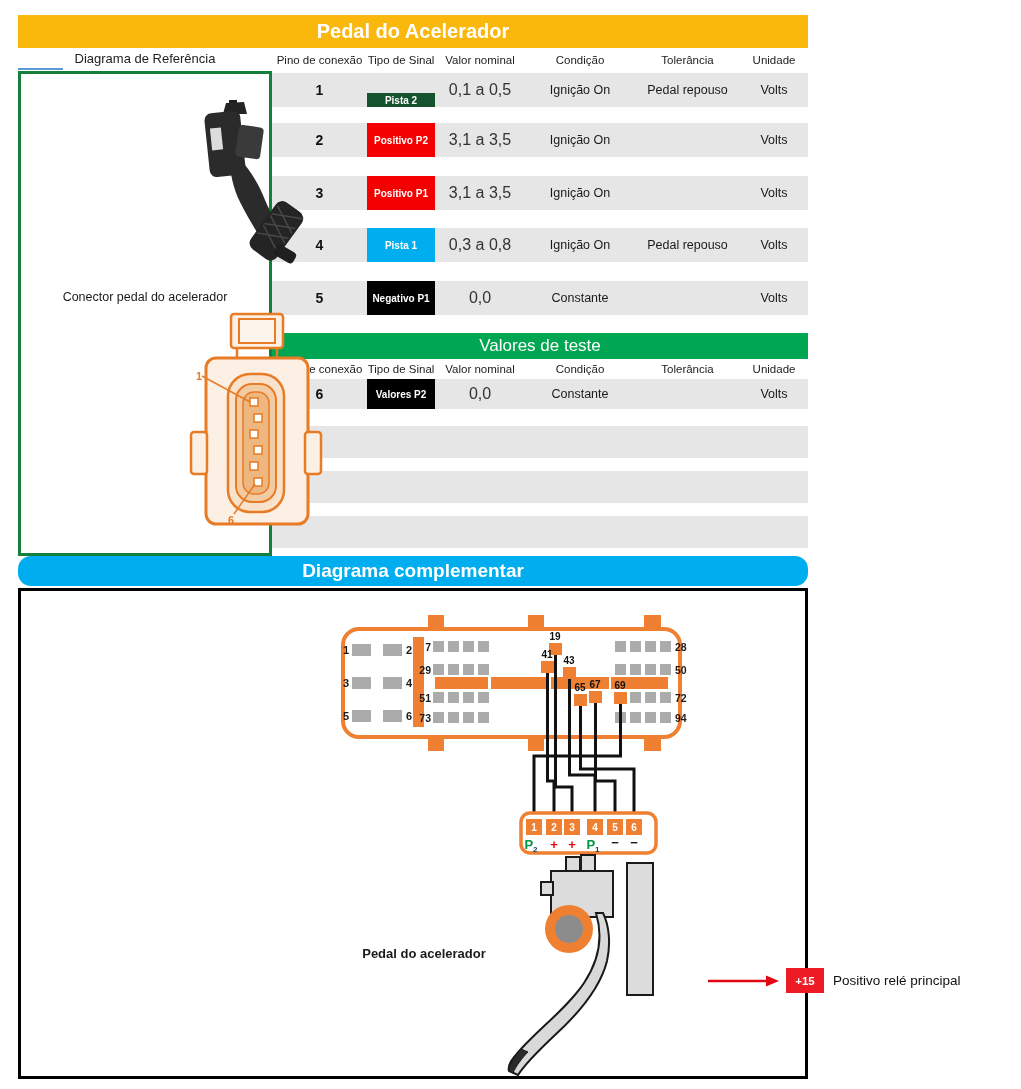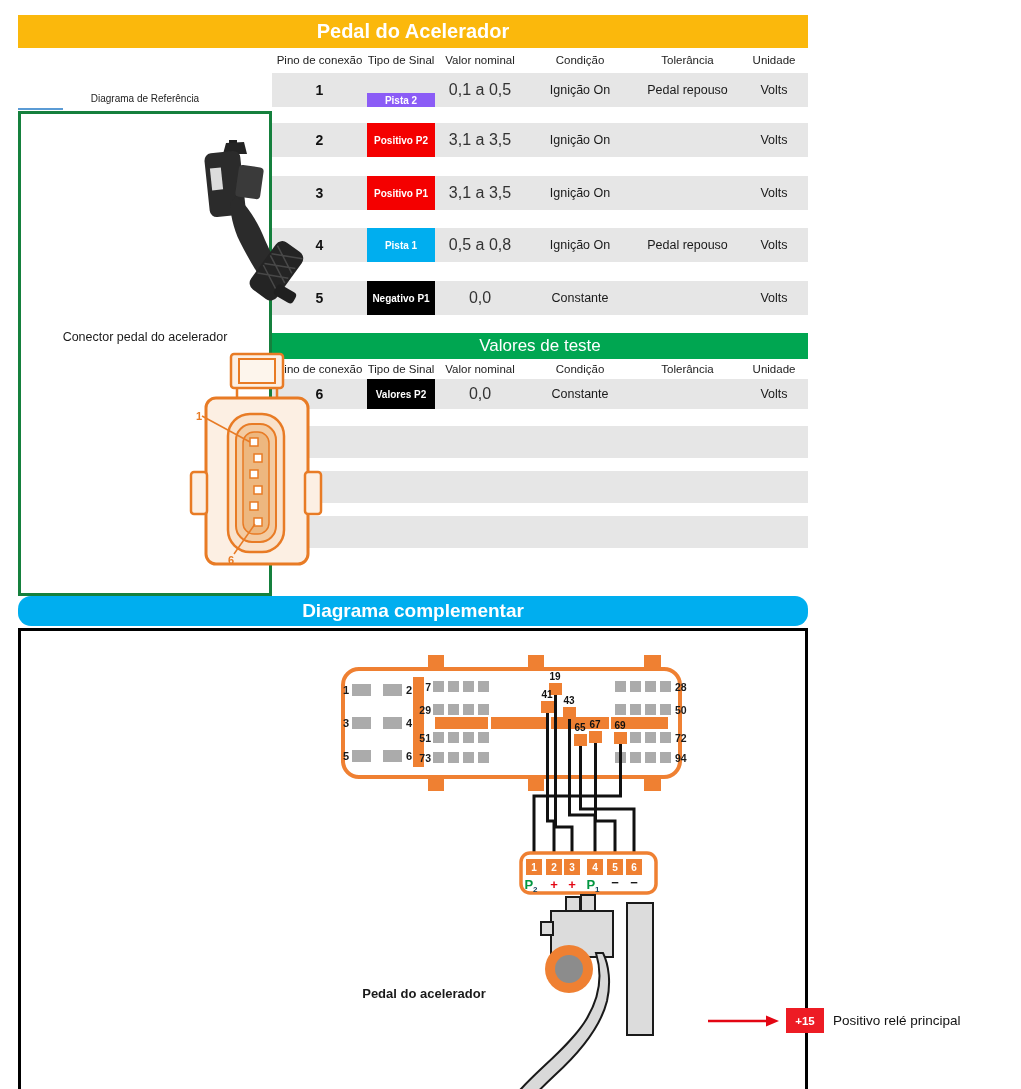--- a/index.html
+++ b/index.html
@@ -2,21 +2,21 @@
 <html><head>
 <meta charset="utf-8">
 <style>
   * { margin:0; padding:0; box-sizing:border-box; }
   html,body { width:1021px; height:1089px; background:#fff; }
   body { font-family:"Liberation Sans","DejaVu Sans",sans-serif; position:relative; overflow:hidden; }
   .page { position:absolute; left:18px; top:15px; width:790px; }
   .title-bar { height:33px; line-height:33px; text-align:center; color:#fff; font-size:20px; font-weight:bold; }
   .top { display:flex; align-items:flex-start; }
   .left-panel { width:462px; }
-  .left-head { height:23px; line-height:22px; position:relative; font-size:10px; color:#222; text-align:center; background:#fff;margin-top:40px; }
+  .left-head { height:23px; line-height:22px; position:relative; font-size:13px; color:#222; text-align:center; background:#fff; }
   .tab-underline { position:absolute; left:0; bottom:1px; width:45px; height:2px; background:#5B9BD5; }
   .left-box { position:relative; height:485px; border:3px solid #15803d; background:#fff; }
   .photo-svg { position:absolute; left:180px; top:26px; }
   .caption { position:absolute; top:216px; width:100%; text-align:center; font-size:12.5px; color:#1a1a1a; }
   .conn-svg { position:absolute; left:167px; top:236px; }
   .rt { width:536px; }
   .cols { display:grid; grid-template-columns:95px 68px 90px 110px 105px 68px; height:23px; align-items:center; text-align:center; font-size:11.5px; color:#222; }
   .cols2 { height:20px; }
   .trow { display:grid; grid-template-columns:95px 68px 90px 110px 105px 68px; background:#E6E6E6; height:34px; }
   .trow > span { display:flex; align-items:center; justify-content:center; }
@@ -103,21 +103,21 @@
         <span>Pino de conexão</span>
         <span>Tipo de Sinal</span>
         <span>Valor nominal</span>
         <span>Condição</span>
         <span>Tolerância</span>
         <span>Unidade</span>
       </div>
 
       <div class="trow r1">
         <span class="pin">1</span>
-        <span class="badge" style="background-color: #8b5cf6; margin-top: 20px;">Pista 2</span>
+        <span class="badge" style="background-color: #14532d; margin-top: 20px;">Pista 2</span>
         <span class="val">0,1 a 0,5</span>
         <span class="txt">Ignição On</span>
         <span class="txt">Pedal repouso</span>
         <span class="txt">Volts</span>
       </div>
 
       <div class="trow r2">
         <span class="pin">2</span>
         <span class="badge" style="background-color: rgb(244, 0, 0);">Positivo P2</span>
         <span class="val">3,1 a 3,5</span>
@@ -131,21 +131,21 @@
         <span class="badge" style="background-color: rgb(244, 0, 0);">Positivo P1</span>
         <span class="val">3,1 a 3,5</span>
         <span class="txt">Ignição On</span>
         <span class="txt"></span>
         <span class="txt">Volts</span>
       </div>
 
       <div class="trow r4">
         <span class="pin">4</span>
         <span class="badge" style="background-color: rgb(0, 174, 239);">Pista 1</span>
-        <span class="val">0,5 a 0,8</span>
+        <span class="val">0,3 a 0,8</span>
         <span class="txt">Ignição On</span>
         <span class="txt">Pedal repouso</span>
         <span class="txt">Volts</span>
       </div>
 
       <div class="trow r5">
         <span class="pin">5</span>
         <span class="badge" style="background-color: rgb(0, 0, 0);">Negativo P1</span>
         <span class="val">0,0</span>
         <span class="txt">Constante</span>

